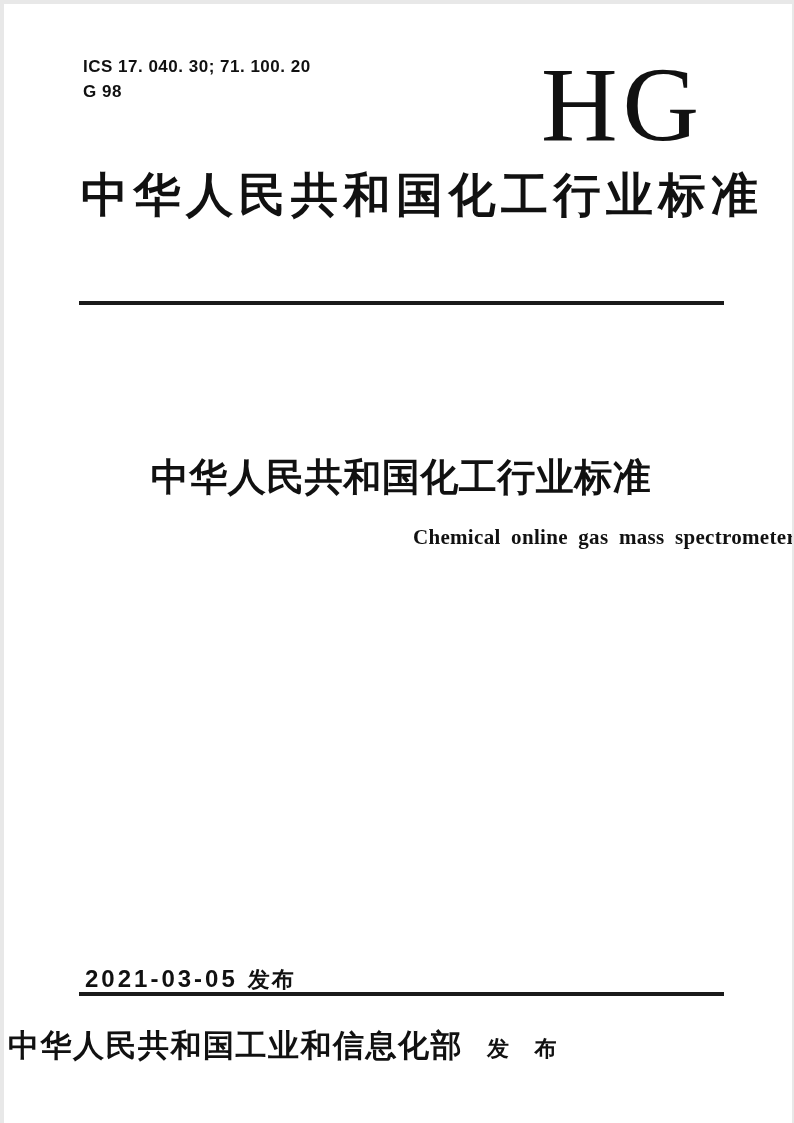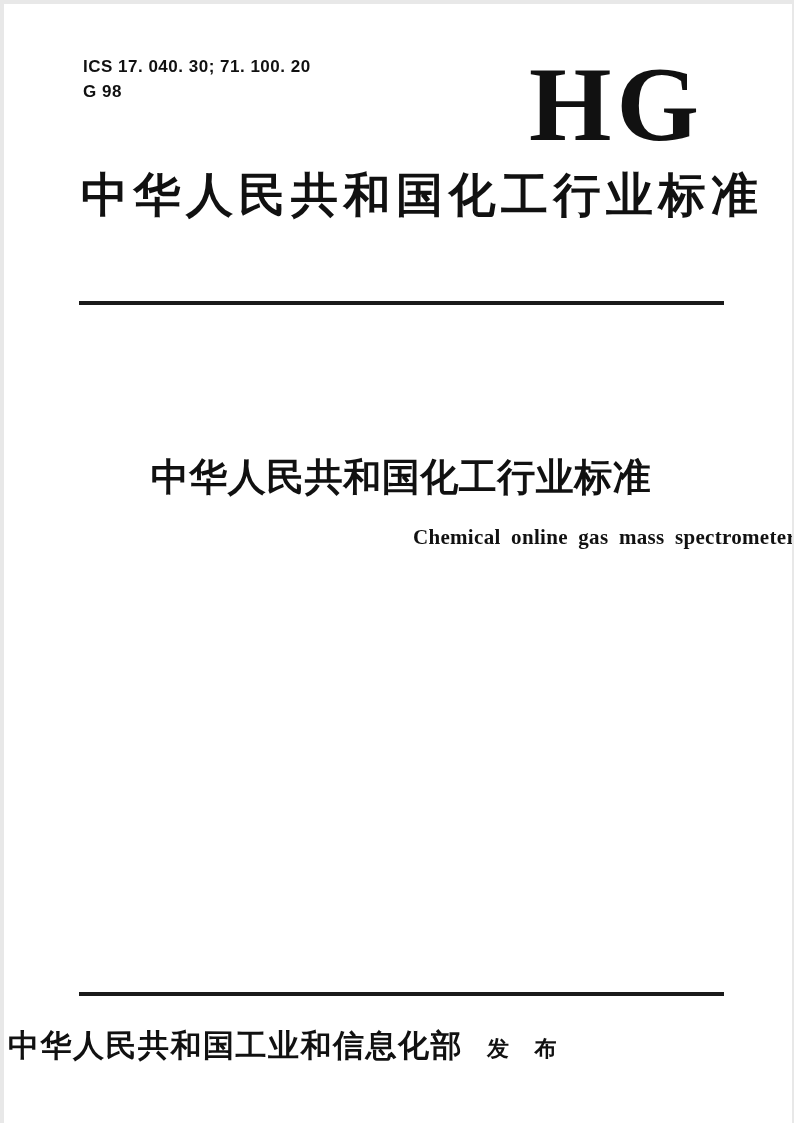--- a/index.html
+++ b/index.html
@@ -25,21 +25,21 @@
     line-height: 21px;
     letter-spacing: 0.5px;
     white-space: nowrap;
   }
   
   .hg-logo {
     position: absolute;
     top: 46px;
     right: 92px;
     font-family: "Liberation Serif", "DejaVu Serif", serif;
-    font-weight: bold;
+    font-weight: normal;
     font-size: 106px;
     line-height: 1.0;
     letter-spacing: 5px;
     text-align: right;
   }
   
   .std-type {
     position: absolute;
     left: 75px;
     top: 162px;
@@ -157,20 +157,23 @@
   <div class="std-type">中华人民共和国化工行业标准</div>
 
 
   <div class="rule rule-top"></div>
 
   <div class="title-cn">中华人民共和国化工行业标准</div>
 
   <div class="title-en">Chemical online gas mass spectrometer</div>
 
   <div class="dates-row">
+    <div>
+      <span class="date-value">2021-03-05</span><span class="date-label">发布</span>
+    </div>
   </div>
 
   <div class="rule rule-bottom"></div>
 
   <div class="publisher-row">
     <span class="publisher-name">中华人民共和国工业和信息化部</span><span class="publish-label">发 布</span>
   </div>
 
 </div>
 

